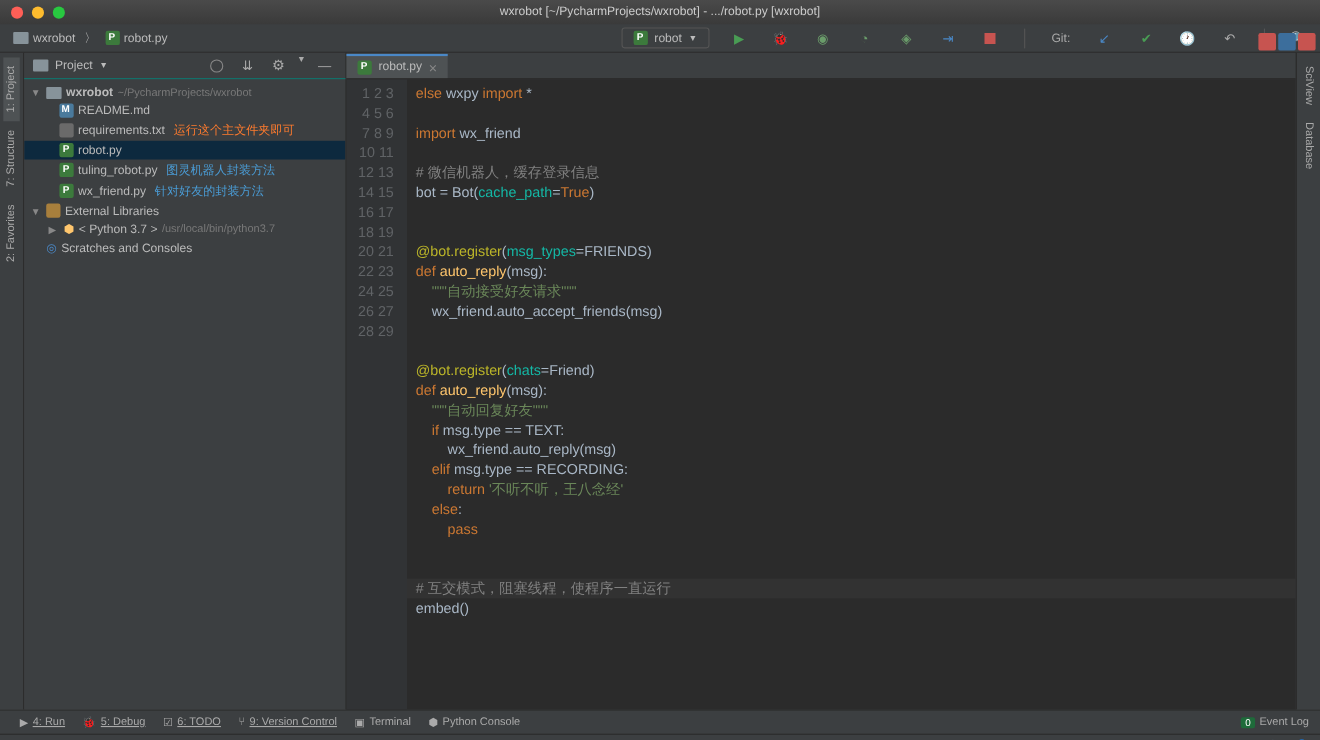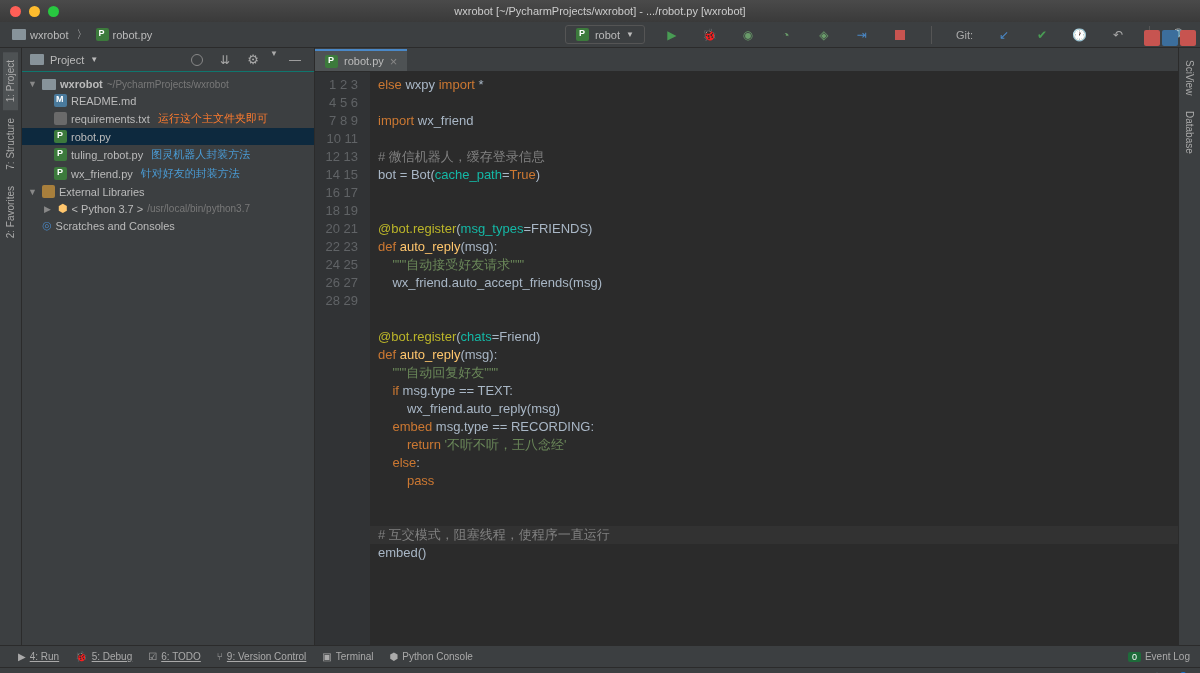--- a/index.html
+++ b/index.html
@@ -249,21 +249,21 @@
 <span class="k">def</span> <span class="fn">auto_reply</span>(msg):
     <span class="s">"""自动接受好友请求"""</span>
     wx_friend.auto_accept_friends(msg)
 
 
 <span class="dec">@bot.register</span>(<span class="param">chats</span>=Friend)
 <span class="k">def</span> <span class="fn">auto_reply</span>(msg):
     <span class="s">"""自动回复好友"""</span>
     <span class="k">if</span> msg.type == TEXT:
         wx_friend.auto_reply(msg)
-    <span class="k">embed</span> msg.type == RECORDING:
+    <span class="k">elif</span> msg.type == RECORDING:
         <span class="k">return</span> <span class="s">'不听不听，王八念经'</span>
     <span class="k">else</span>:
         <span class="k">pass</span>
 
 
 <span class="c"># 互交模式，阻塞线程，使程序一直运行</span>
 embed()
 
 
 </div></div>

